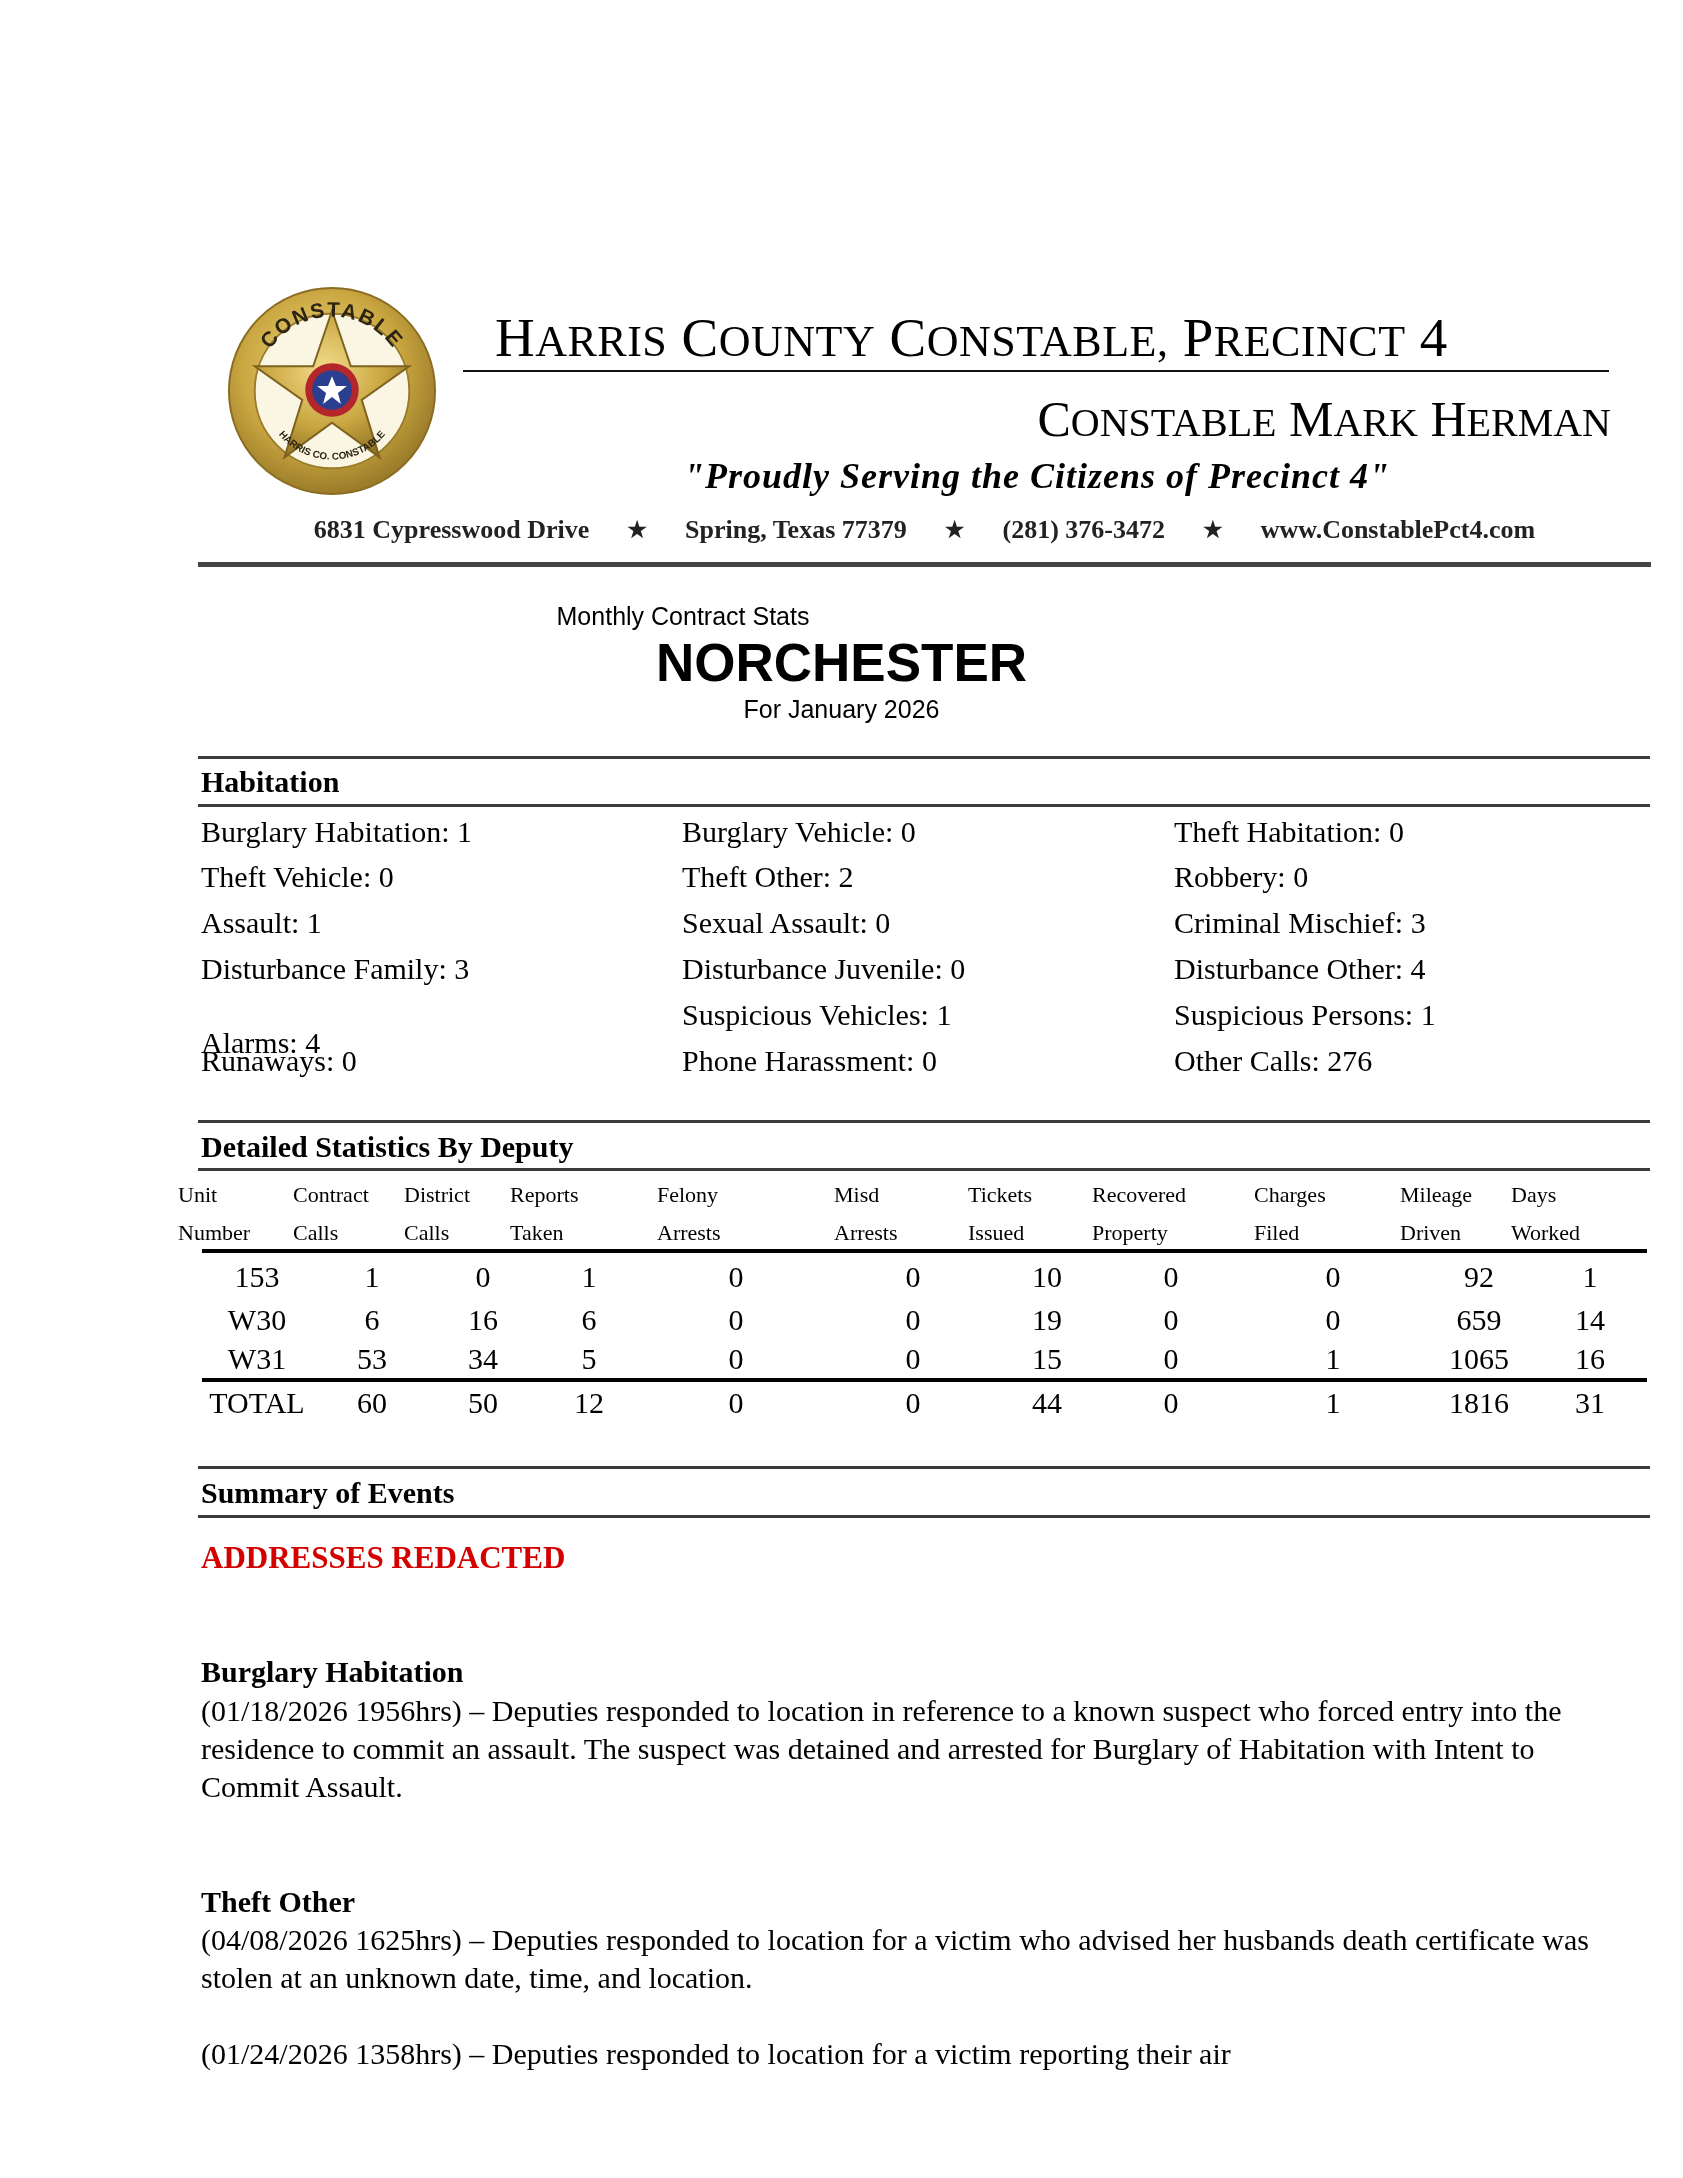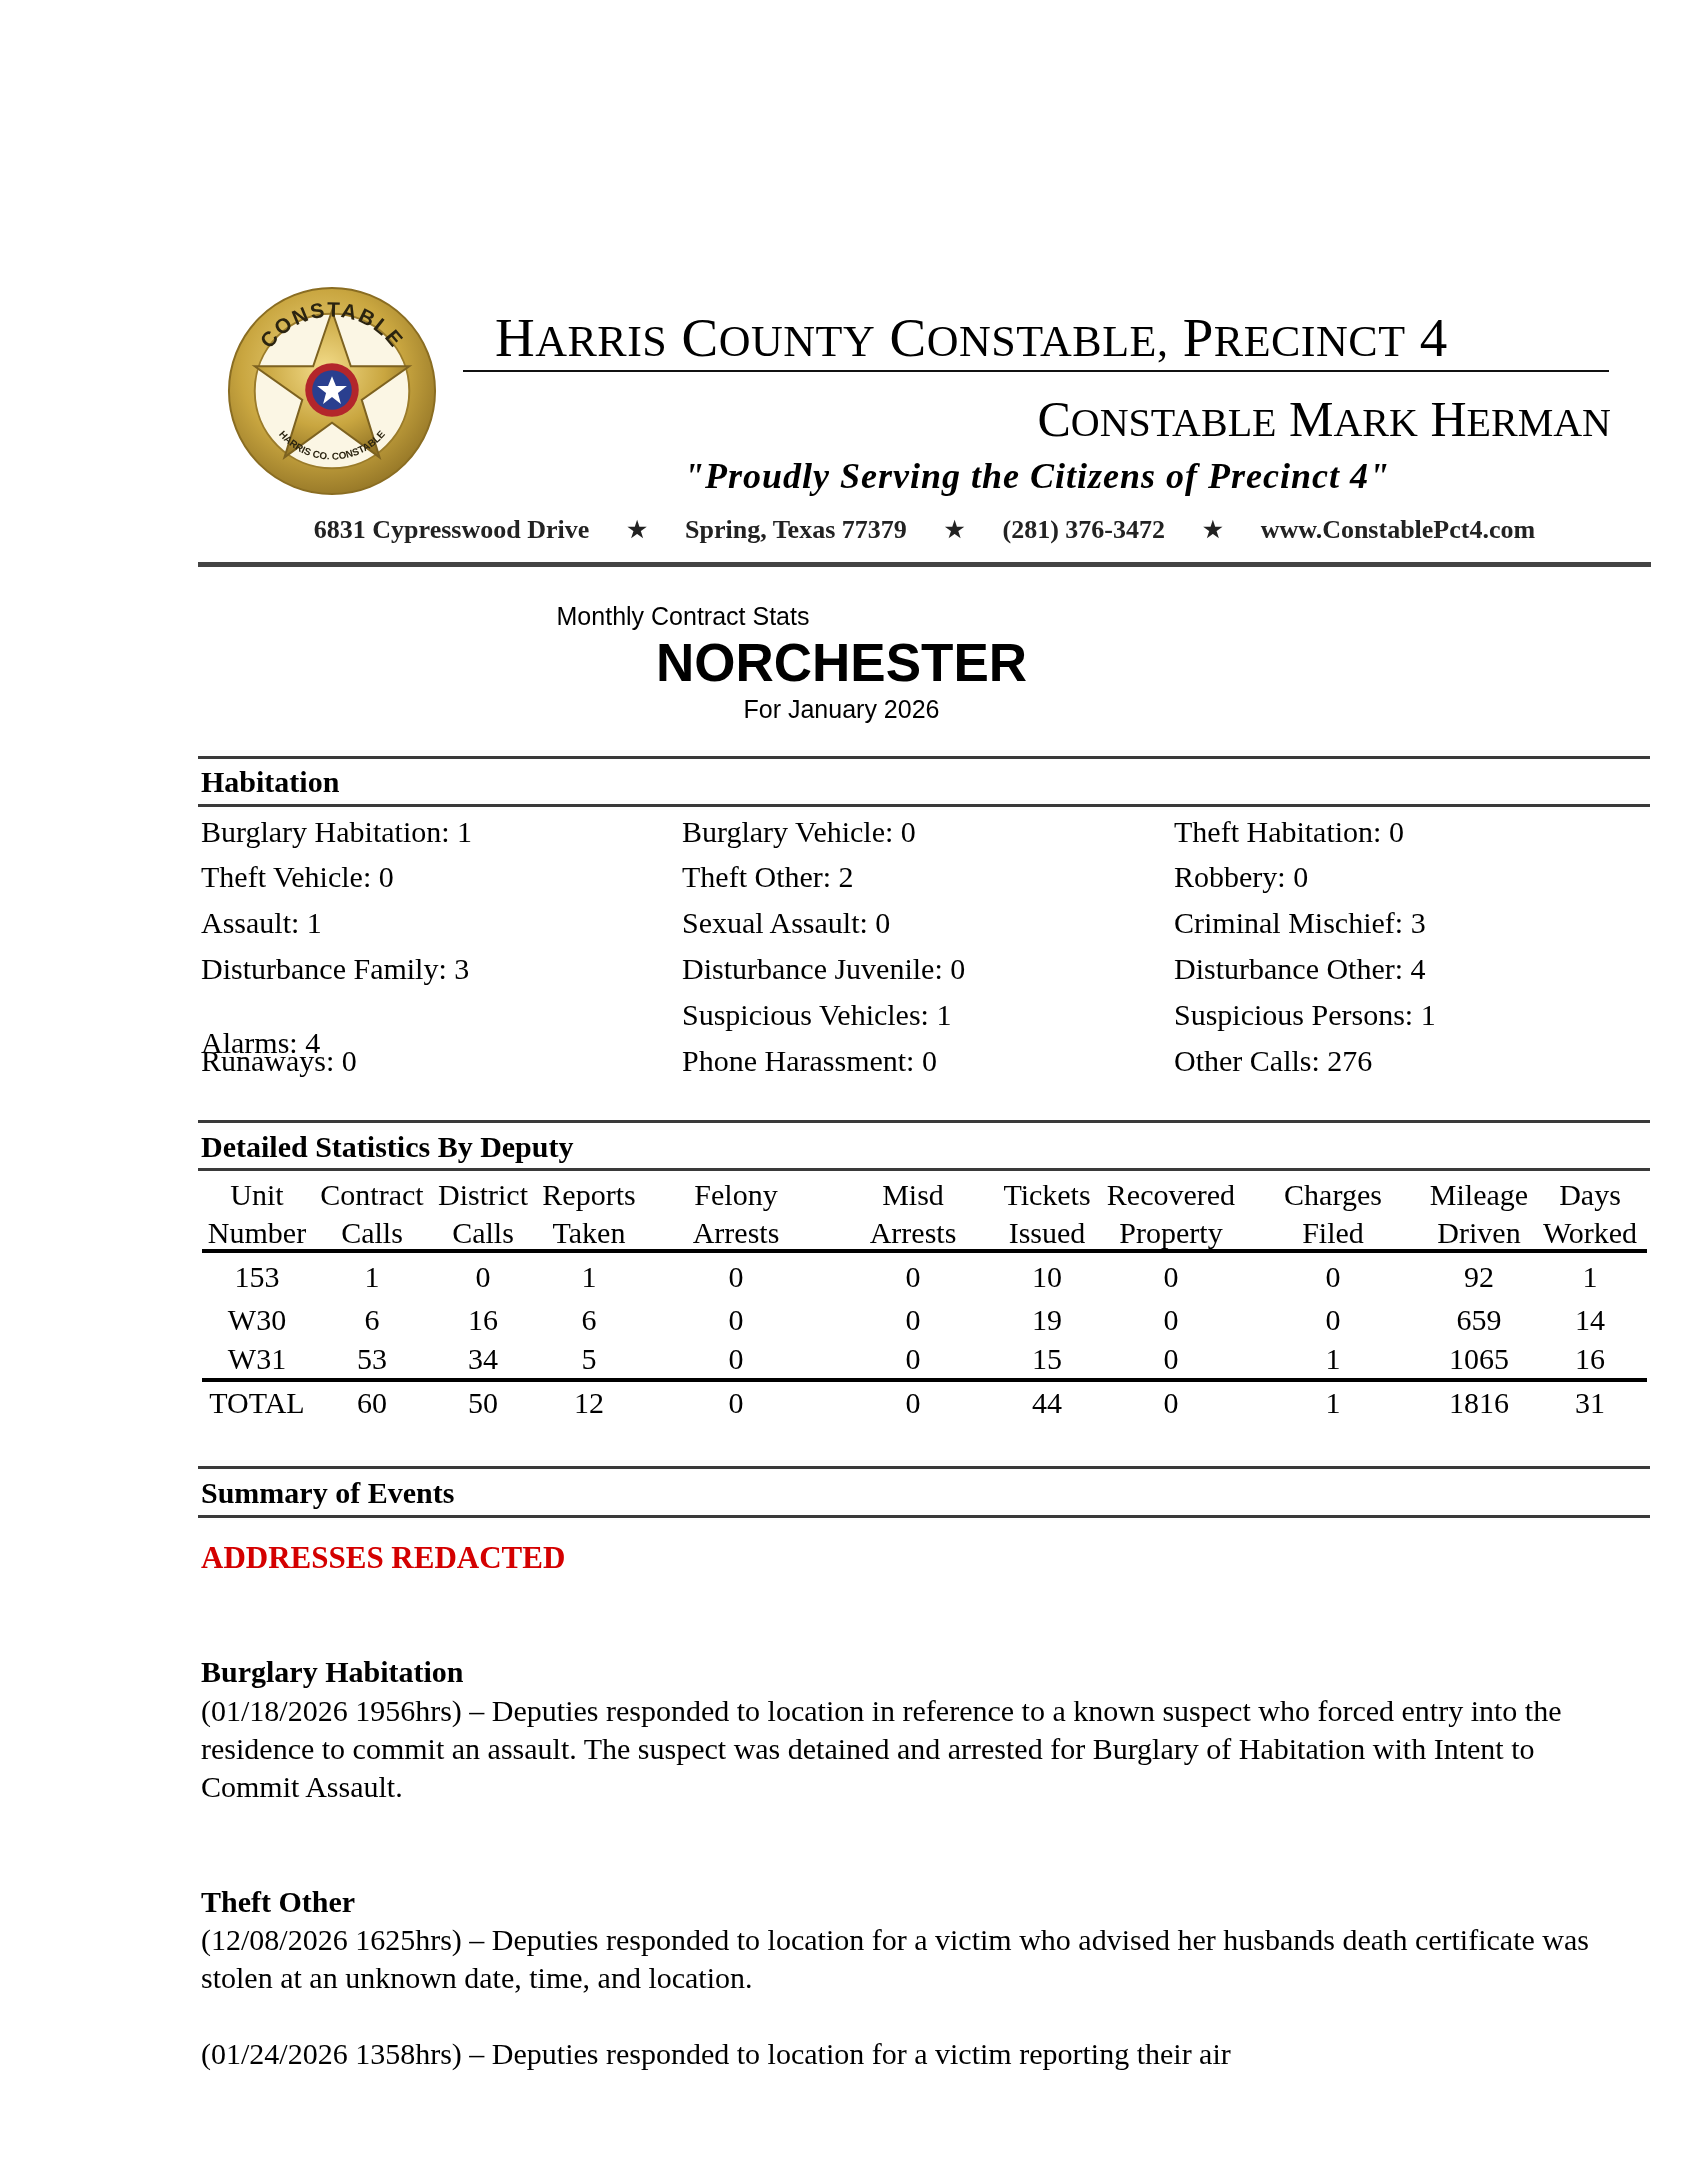--- a/index.html
+++ b/index.html
@@ -27,21 +27,21 @@
   .t-date { left: 0; width: 1683px; top: 693px; text-align: center; font-size: 25px; line-height: 32px; }
 
   
   .rule { left: 198px; width: 1452px; height: 3px; background: #3a3a3a; }
   .sec-title { left: 201px; font-size: 30px; line-height: 36px; font-weight: bold; white-space: nowrap; }
 
   
   .cat { font-size: 30px; line-height: 36px; white-space: nowrap; }
 
   
-  .th { font-size: 30px; line-height: 38px; text-align: center; white-space: nowrap; width: 158px; }
+  .th { font-size: 22px; line-height: 38px; white-space: nowrap; width: 158px; }
   .td { font-size: 30px; line-height: 36px; text-align: center; white-space: nowrap; width: 158px; }
   .trule { left: 202px; width: 1445px; height: 4px; background: #000; }
 
   
   .redact { left: 201px; top: 1540px; font-size: 31px; line-height: 36px; font-weight: bold; color: #d40000; white-space: nowrap; }
   .ev-head { left: 201px; font-size: 30px; line-height: 36px; font-weight: bold; white-space: nowrap; }
   .ev-body { left: 201px; width: 1426px; font-size: 30px; line-height: 38px; }
 </style>
 </head>
 <body>
@@ -209,15 +209,15 @@
 <div class="abs rule" style="top:1466px"></div>
 <div class="abs sec-title serif" style="top:1475px">Summary of Events</div>
 <div class="abs rule" style="top:1515px"></div>
 
 <div class="abs redact serif">ADDRESSES REDACTED</div>
 
 <div class="abs ev-head serif" style="top:1654px">Burglary Habitation</div>
 <div class="abs ev-body serif" style="top:1692px">(01/18/2026 1956hrs) – Deputies responded to location in reference to a known suspect who forced entry into the residence to commit an assault. The suspect was detained and arrested for Burglary of Habitation with Intent to Commit Assault.</div>
 
 <div class="abs ev-head serif" style="top:1884px">Theft Other</div>
-<div class="abs ev-body serif" style="top:1921px">(12/08/2026 1625hrs) – Deputies responded to location for a victim who advised her husbands death certificate was stolen at an unknown date, time, and location.</div>
+<div class="abs ev-body serif" style="top:1921px">(04/08/2026 1625hrs) – Deputies responded to location for a victim who advised her husbands death certificate was stolen at an unknown date, time, and location.</div>
 <div class="abs ev-body serif" style="top:2035px">(01/24/2026 1358hrs) – Deputies responded to location for a victim reporting their air</div>
 
 
 </body></html>

